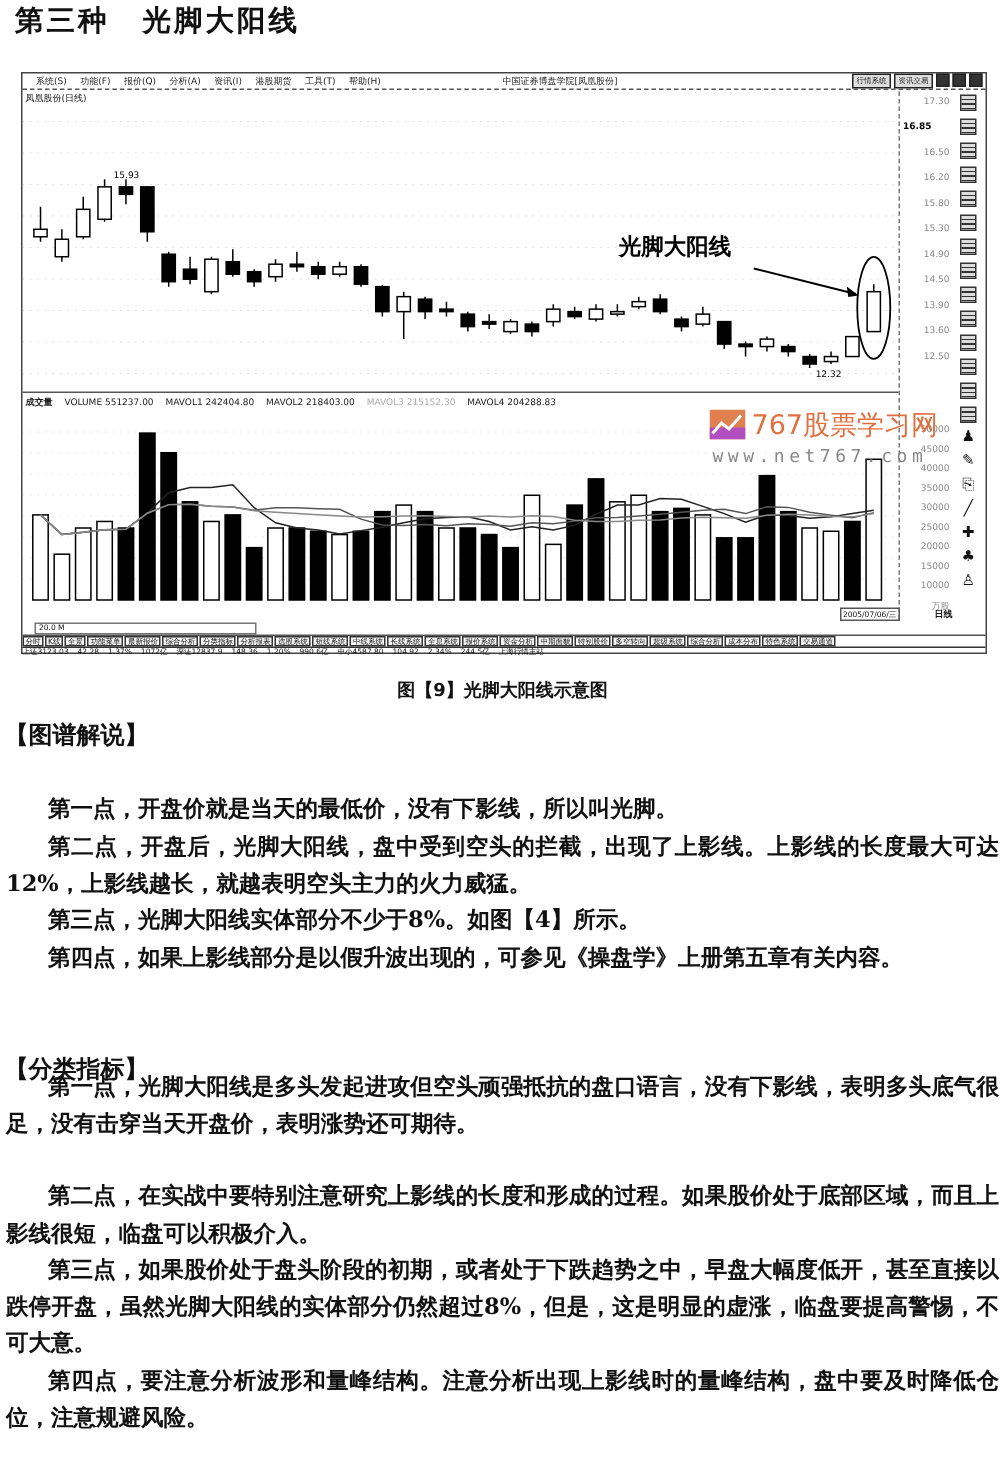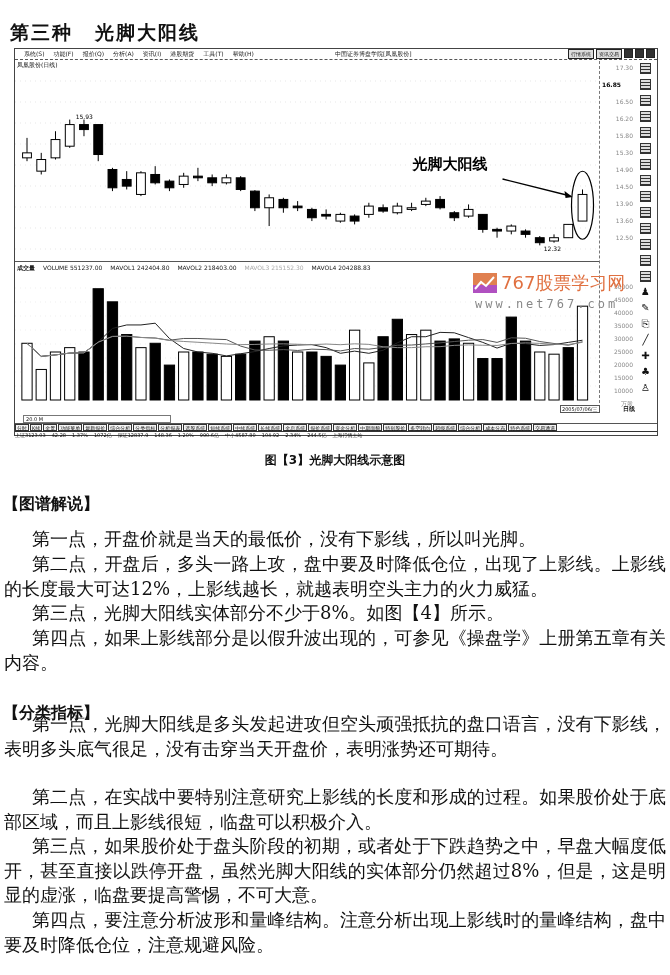--- a/index.html
+++ b/index.html
@@ -3,21 +3,21 @@
 <meta charset="utf-8">
 <style>
   * { box-sizing: border-box; margin: 0; padding: 0; }
   body {
     width: 670px; height: 975px; overflow: hidden;
     background: #ffffff; color: #111;
     font-family: "DejaVu Serif", "Liberation Serif", serif;
     position: relative;
   }
   .chapter-title {
-    position: absolute; left: 10px; top: 20px;
+    position: absolute; left: 10px; top: 1px;
     font-family: "DejaVu Sans", "Liberation Sans", sans-serif;
     font-weight: bold; font-size: 19px; letter-spacing: 2px; color: #111;
   }
   .chapter-title .sp { display: inline-block; width: 22px; }
 
   
   .chart-frame {
     position: absolute; left: 14px; top: 48px; width: 644px; height: 388px;
     border: 1px solid #444; background: #fff;
     font-family: "DejaVu Sans", "Liberation Sans", sans-serif;
@@ -76,21 +76,21 @@
   .fig-caption {
     position: absolute; top: 452px; left: 0; width: 670px; text-align: center;
     font-family: "DejaVu Sans", "Liberation Sans", sans-serif; font-weight: bold; font-size: 12px;
   }
   .section-head {
     position: absolute; left: 3px;
     font-family: "DejaVu Sans", "Liberation Sans", sans-serif; font-weight: bold; font-size: 16px;
   }
   .para {
     position: absolute; left: 4px; width: 662px;
-    font-size: 18px; line-height: 24.5px; text-indent: 28px; text-align: justify;
+    font-size: 15px; line-height: 24.5px; text-indent: 28px; text-align: justify; font-weight: bold;
   }
 </style>
 </head>
 <body>
 
 <div class="chapter-title">
   <span>第三种</span><span class="sp"></span><span>光脚大阳线</span>
 </div>
 
 <div class="chart-frame">
@@ -454,25 +454,25 @@
       <span>1.20%</span>
       <span>990.6亿</span>
       <span>中小4587.80</span>
       <span>104.92</span>
       <span>2.34%</span>
       <span>244.5亿</span>
       <span>上海行情主站</span>
     </div>
 </div>
 
-<div class="fig-caption">图【3】光脚大阳线示意图</div>
-
-<div class="section-head" style="top:494px">【图谱解说】</div>
+<div class="fig-caption">图【9】光脚大阳线示意图</div>
+
+<div class="section-head" style="top:480px">【图谱解说】</div>
 <div class="para" style="top:527px">第一点，开盘价就是当天的最低价，没有下影线，所以叫光脚。</div>
-<div class="para" style="top:552px">第二点，开盘后，多头一路上攻，盘中要及时降低仓位，出现了上影线。上影线的长度最大可达12%，上影线越长，就越表明空头主力的火力威猛。</div>
+<div class="para" style="top:552px">第二点，开盘后，光脚大阳线，盘中受到空头的拦截，出现了上影线。上影线的长度最大可达12%，上影线越长，就越表明空头主力的火力威猛。</div>
 <div class="para" style="top:601px">第三点，光脚大阳线实体部分不少于8%。如图【4】所示。</div>
 <div class="para" style="top:626px">第四点，如果上影线部分是以假升波出现的，可参见《操盘学》上册第五章有关内容。</div>
 
 <div class="section-head" style="top:703px">【分类指标】</div>
 <div class="para" style="top:712px">第一点，光脚大阳线是多头发起进攻但空头顽强抵抗的盘口语言，没有下影线，表明多头底气很足，没有击穿当天开盘价，表明涨势还可期待。</div>
 <div class="para" style="top:785px">第二点，在实战中要特别注意研究上影线的长度和形成的过程。如果股价处于底部区域，而且上影线很短，临盘可以积极介入。</div>
 <div class="para" style="top:834px">第三点，如果股价处于盘头阶段的初期，或者处于下跌趋势之中，早盘大幅度低开，甚至直接以跌停开盘，虽然光脚大阳线的实体部分仍然超过8%，但是，这是明显的虚涨，临盘要提高警惕，不可大意。</div>
 <div class="para" style="top:908px">第四点，要注意分析波形和量峰结构。注意分析出现上影线时的量峰结构，盘中要及时降低仓位，注意规避风险。</div>
 
 </body></html>

